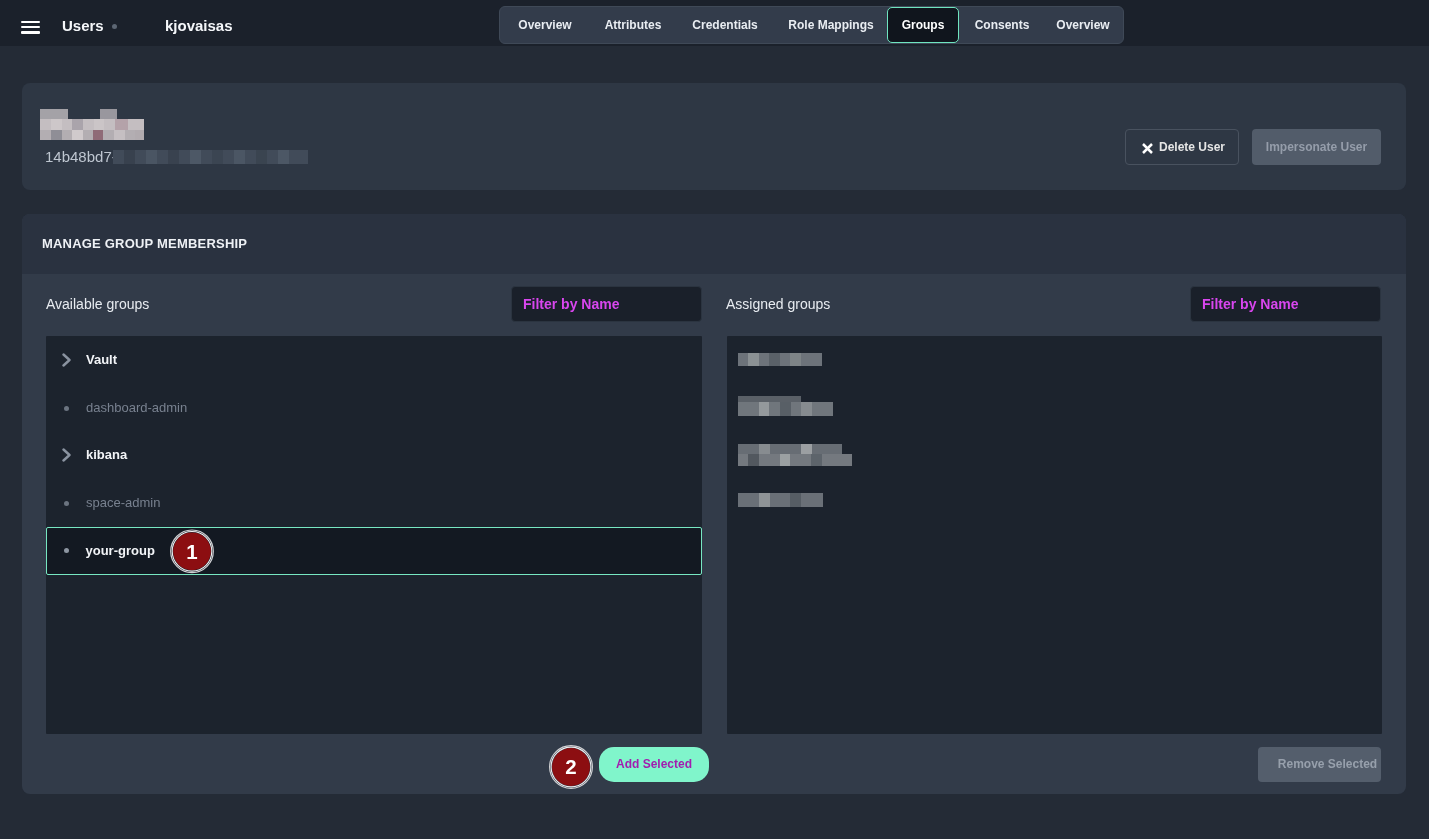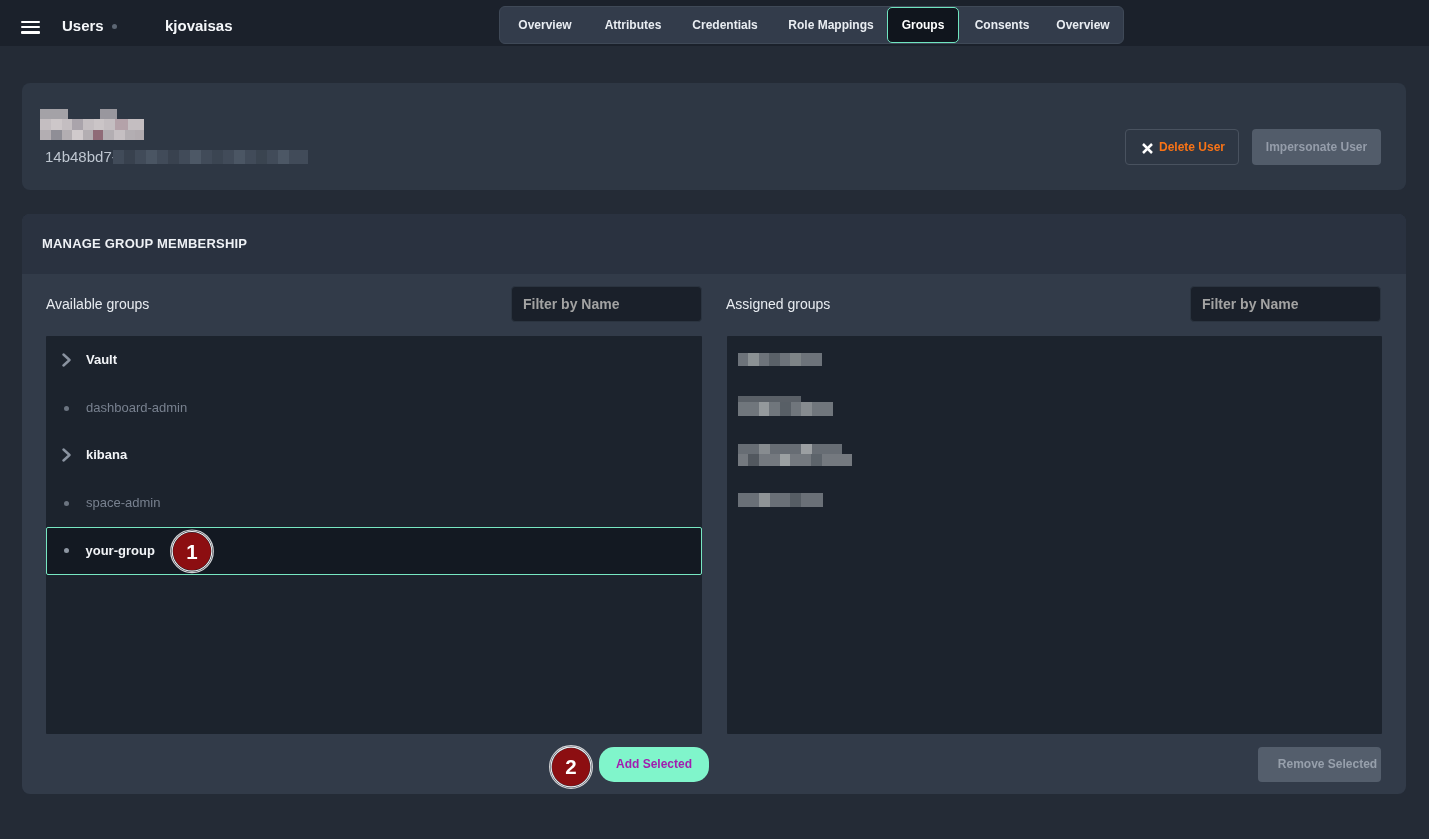--- a/index.html
+++ b/index.html
@@ -14,28 +14,28 @@
   #crumbdot { left:112px; top:24px; width:5px; height:5px; border-radius:50%; background:#5c6673; }
   #crumb2 { left:131px; top:0; height:52px; line-height:52px; color:#f5f7fa; font-size:15px; font-weight:bold;margin-left:34px; }
   
   #tabbar { left:499px; top:6px; width:625px; height:38px; background:#333c4b; border:1px solid #3f4957; border-radius:6px; }
   .tab { top:6px; height:38px; line-height:38px; color:#e9edf2; font-size:12px; font-weight:bold; transform:translateX(-50%); white-space:nowrap; }
   #tab-active { left:887px; top:7px; width:72px; height:36px; background:#10151d; border:1px solid #6fe5c0; border-radius:5px; }
   
   #usercard { left:22px; top:83px; width:1384px; height:107px; background:#2e3744; border-radius:8px; }
   #uid { left:45px; top:148px; color:#bec6d0; font-size:15px; }
   .btn { border-radius:4px; font-size:12px; font-weight:bold; text-align:center; }
-  #btn-del { left:1125px; top:129px; width:114px; height:36px; line-height:34px; border:1px solid #49525f; color:#f97316; text-align:left; padding-left:33px; }
+  #btn-del { left:1125px; top:129px; width:114px; height:36px; line-height:34px; border:1px solid #49525f; color:#e5e5e5; text-align:left; padding-left:33px; }
   #btn-imp { left:1252px; top:129px; width:129px; height:36px; line-height:36px; background:#525c6a; color:#959daa; }
   
   #section { left:22px; top:214px; width:1384px; height:580px; background:#323b49; border-radius:8px; }
   #sechead { left:22px; top:214px; width:1384px; height:60px; background:#2a3240; border-radius:8px 8px 0 0; color:#eef1f5; font-weight:bold; letter-spacing:0.2px; font-size:13px; line-height:60px; }
   #sechead span { margin-left:20px; }
   .collabel { top:274px; height:60px; line-height:60px; color:#e8ecf1; font-size:14px; }
-  .filter { top:286px; width:191px; height:36px; background:#1a202a; border:1px solid #2b3440; border-radius:4px; color:#a3a3a3; font-size:14px; font-weight:bold; line-height:34px; padding-left:11px; }
+  .filter { top:286px; width:191px; height:36px; background:#1a202a; border:1px solid #2b3440; border-radius:4px; color:#d946ef; font-size:14px; font-weight:bold; line-height:34px; padding-left:11px; }
   .panel { top:336px; width:656px; height:398px; background:#1c232d; border-radius:1px; }
   .row { left:0; width:656px; height:48px; }
   .rowtxt { left:40px; top:0; height:48px; line-height:48px; font-size:13px; }
   .bold { color:#f2f4f7; font-weight:bold; }
   .gray { color:#78818f; }
   .bullet { left:18px; top:22px; width:5px; height:5px; border-radius:50%; background:#6b7480; }
   .chev { left:15px; top:17px; }
   #selrow { left:0px; top:191px; width:656px; height:48px; background:#131922; border:1.5px solid #77e7c2; border-radius:2px; }
   
   #btn-add { left:599px; top:747px; width:110px; height:35px; line-height:35px; background:#80f5cb; color:#a21caf;border-radius:15px; }

